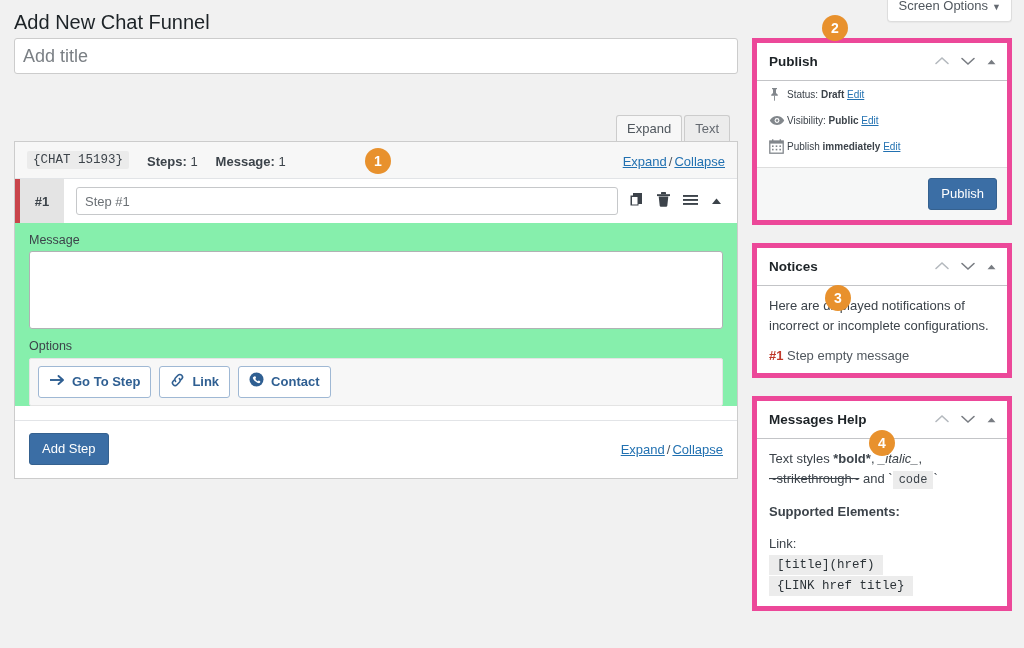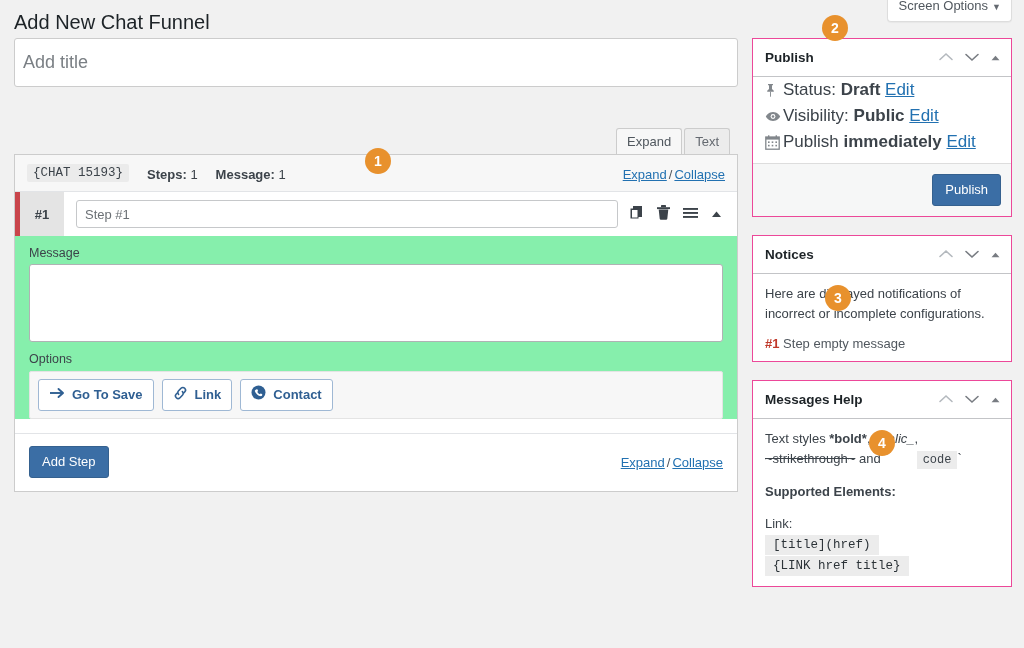--- a/index.html
+++ b/index.html
@@ -49,21 +49,21 @@
     top: 38px; left: 0; right: 0; bottom: 0;
     padding: 0 12px 0 14px;
   }
   .columns { display: flex; align-items: flex-start; }
   .col-main { width: 724px; flex: 0 0 724px; }
   .col-side { width: 260px; flex: 0 0 260px; margin-left: 14px; }
 
   
   .title-input {
     width: 100%;
-    height: 49px;
+    height: 36px;
     padding: 3px 8px;
     font-size: 18px;
     font-family: "Liberation Sans", sans-serif;
     color: #6b7075;
     background: #fff;
     border: 1px solid #ccc;
     border-radius: 3px;
     outline: none;
   }
   .title-input::placeholder { color: #7a7f84; opacity: 1; }
@@ -222,21 +222,21 @@
     border-radius: 3px;
     cursor: pointer;
     line-height: 1.4;
     font-family: "Liberation Sans", sans-serif;
   }
   .foot-links { margin-left: auto; font-size: 13px; }
 
   
   .panel {
     background: #fff;
-    border: 1px solid #ec4899;
+    border: 5px solid #ec4899;
     margin-bottom: 18px;
     position: relative;
   }
   .panel-head {
     display: flex;
     align-items: center;
     border-bottom: 1px solid #c3c4c7;
     padding: 10px 10px 10px 12px;
     height: 38px;
   }
@@ -256,21 +256,21 @@
     font-size: 13px;
     padding: 5px 11px;
     border-radius: 3px;
     cursor: pointer;
     line-height: 1.5;
     font-family: "Liberation Sans", sans-serif;
   }
   .pub-line {
     display: flex; align-items: center;
     padding: 3px 10px 3px 12px;
-    font-size: 17px;
+    font-size: 10px;
     color: #3c434a;
     height: 26px;
   }
   .pub-line .pico { width: 18px; flex: 0 0 18px; color: #82878c; display:flex; align-items:center; }
   .pub-line b { font-weight: bold; }
   .pub-major {
     border-top: 1px solid #ddd;
     background: #f6f7f7;
     padding: 10px;
     display: flex;
@@ -283,21 +283,20 @@
   .notice-item .nid { color: #c0392b; font-weight: bold; }
 
   .help-p { font-size: 13px; color: #3c434a; line-height: 1.55; margin: 0 0 12px 0; }
   .help-p:last-child { margin-bottom: 0; }
   .code {
     background: #ececec;
     font-family: "Liberation Mono", monospace;
     font-size: 12px;
     padding: 2px 6px;
     color: #3c434a;
-    margin-left: 28px;
   }
   .code-block {
     background: #ececec;
     font-family: "Liberation Mono", monospace;
     font-size: 12.5px;
     color: #2c3338;
     display: inline-block;
     padding: 1px 8px;
     line-height: 1.45;
   }
@@ -413,21 +412,21 @@
             <textarea class="msg-area" style=""></textarea>
             <div class="options-label">Options</div>
             <div class="options-bar">
               <div class="opt-btn">
                 <span>
                   <svg width="16" height="12" viewBox="0 0 16 12">
                     <path d="M1 6 H13" stroke="#2f5f92" stroke-width="1.9" fill="none"></path>
                     <path d="M9.5 2 L14 6 L9.5 10" stroke="#2f5f92" stroke-width="1.9" fill="none" stroke-linecap="round" stroke-linejoin="round"></path>
                   </svg>
                 </span>
-                <span>Go To Save</span>
+                <span>Go To Step</span>
               </div>
               <div class="opt-btn">
                 <span>
                   <svg width="15" height="14" viewBox="0 0 15 14">
                     <path d="M5.6 8.4 a2.6 2.6 0 0 1 0 -3.7 l2.4 -2.4 a2.6 2.6 0 0 1 3.7 3.7 l-1 1" stroke="#2f5f92" stroke-width="1.6" fill="none" stroke-linecap="round"></path>
                     <path d="M9.4 5.6 a2.6 2.6 0 0 1 0 3.7 l-2.4 2.4 a2.6 2.6 0 0 1 -3.7 -3.7 l1 -1" stroke="#2f5f92" stroke-width="1.6" fill="none" stroke-linecap="round"></path>
                   </svg>
                 </span>
                 <span>Link</span>
               </div>

